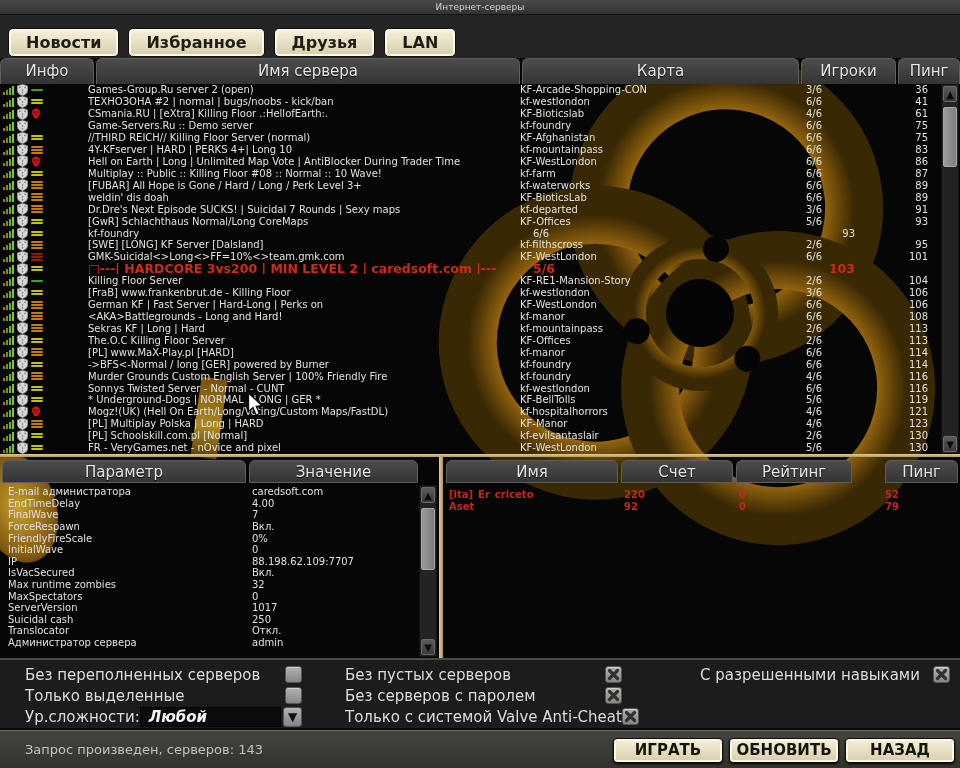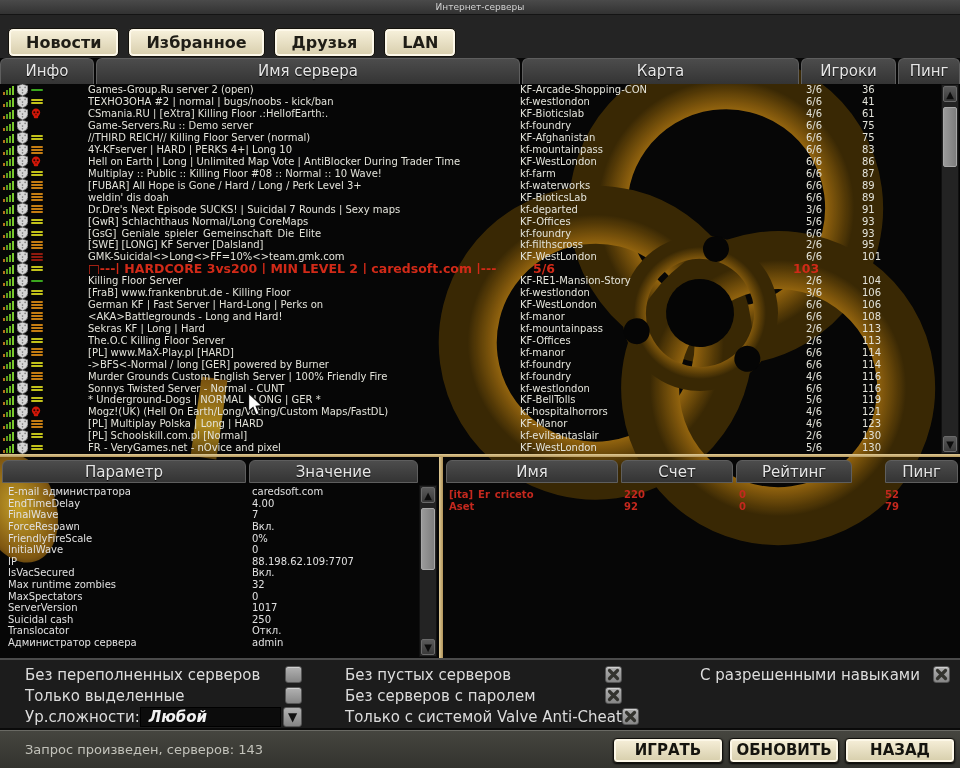--- a/index.html
+++ b/index.html
@@ -38,21 +38,21 @@
         line-height:24px; text-shadow:0 1px 1px #000; }
   .lh-info{width:94px} .lh-name{width:424px} .lh-map{width:277px} .lh-players{width:95px} .lh-ping{width:62px}
 
   
   .server-list { position:absolute; left:0; top:26px; width:941px; height:370px; z-index:1; overflow:hidden; }
   .srow { display:grid; grid-template-columns:88px 432px 273px 69px 73px; height:11.93px;
           align-items:center; color:#e3e3da; font-size:10px; line-height:11px; }
   .srow.selected { color:#d12a18; font-weight:bold; font-size:12.5px; }
   .c-name,.c-map { overflow:hidden; white-space:nowrap; }
   .c-players { padding-left:13px; white-space:nowrap; }
-  .c-ping { text-align:left; padding-right:7px; }
+  .c-ping { text-align:right; padding-right:7px; }
   .icons { display:flex; align-items:center; gap:3px; padding-left:3px; height:11px; }
   .ic-bars { display:flex; align-items:flex-end; gap:1px; height:10px; }
   .bar { width:2px; display:inline-block; }
   .ic-shield svg { display:block; }
   .ic-diff { display:flex; flex-direction:column; justify-content:center; gap:1px; width:13px; height:11px; }
   .dash { height:2px; border-radius:1px; width:12px; }
 
   
   .vscroll { position:absolute; width:18px; background:#232323; border:1px solid #101010; z-index:3; }
   .scroll-list { left:941px; top:26px; height:370px; }
@@ -521,21 +521,20 @@
                 <circle cx="7.4" cy="3.1" r="0.75" fill="#7a7a7a"></circle>
                 <circle cx="5" cy="5.6" r="0.75" fill="#7a7a7a"></circle>
                 <circle cx="5" cy="8.1" r="0.75" fill="#7a7a7a"></circle>
               </svg>
             </span>
             <span class="ic-diff">
               <span class="dash" style="background: rgb(194, 194, 26);"></span>
               <span class="dash" style="background: rgb(194, 194, 26);"></span>
             </span>
           </span>
-          <span class="c-name">[GsG]_Geniale_spieler_Gemeinschaft_Die_Elite</span>
           <span class="c-map">kf-foundry</span>
           <span class="c-players">6/6</span>
           <span class="c-ping">93</span>
         </div>
         <div class="srow">
           <span class="icons">
             <span class="ic-bars">
               <span class="bar" style="height: 3px; background: rgb(181, 112, 28);"></span>
               <span class="bar" style="height: 5px; background: rgb(90, 158, 30);"></span>
               <span class="bar" style="height: 7px; background: rgb(104, 180, 36);"></span>

